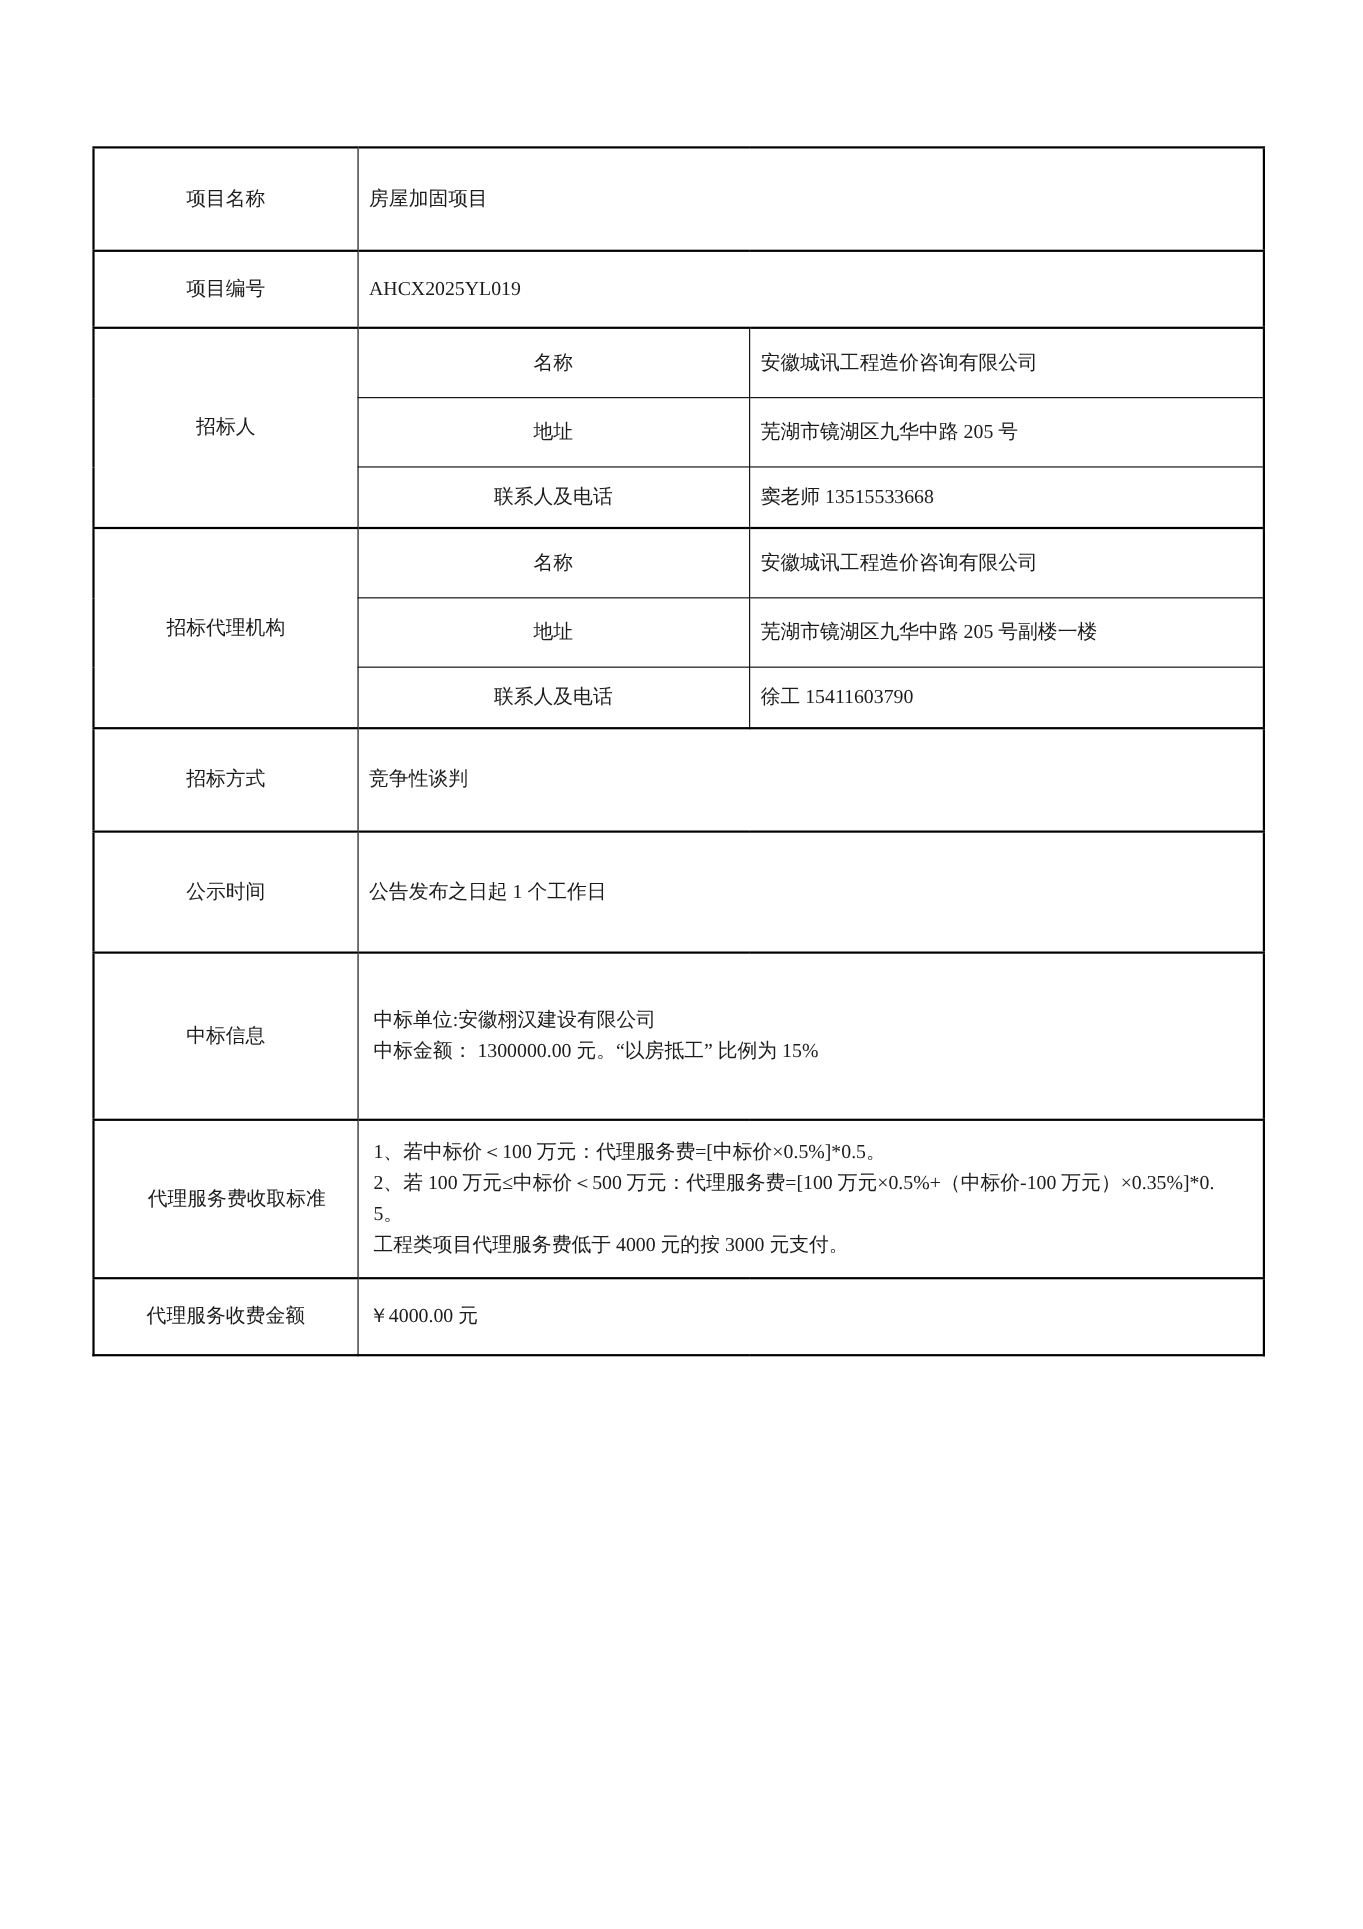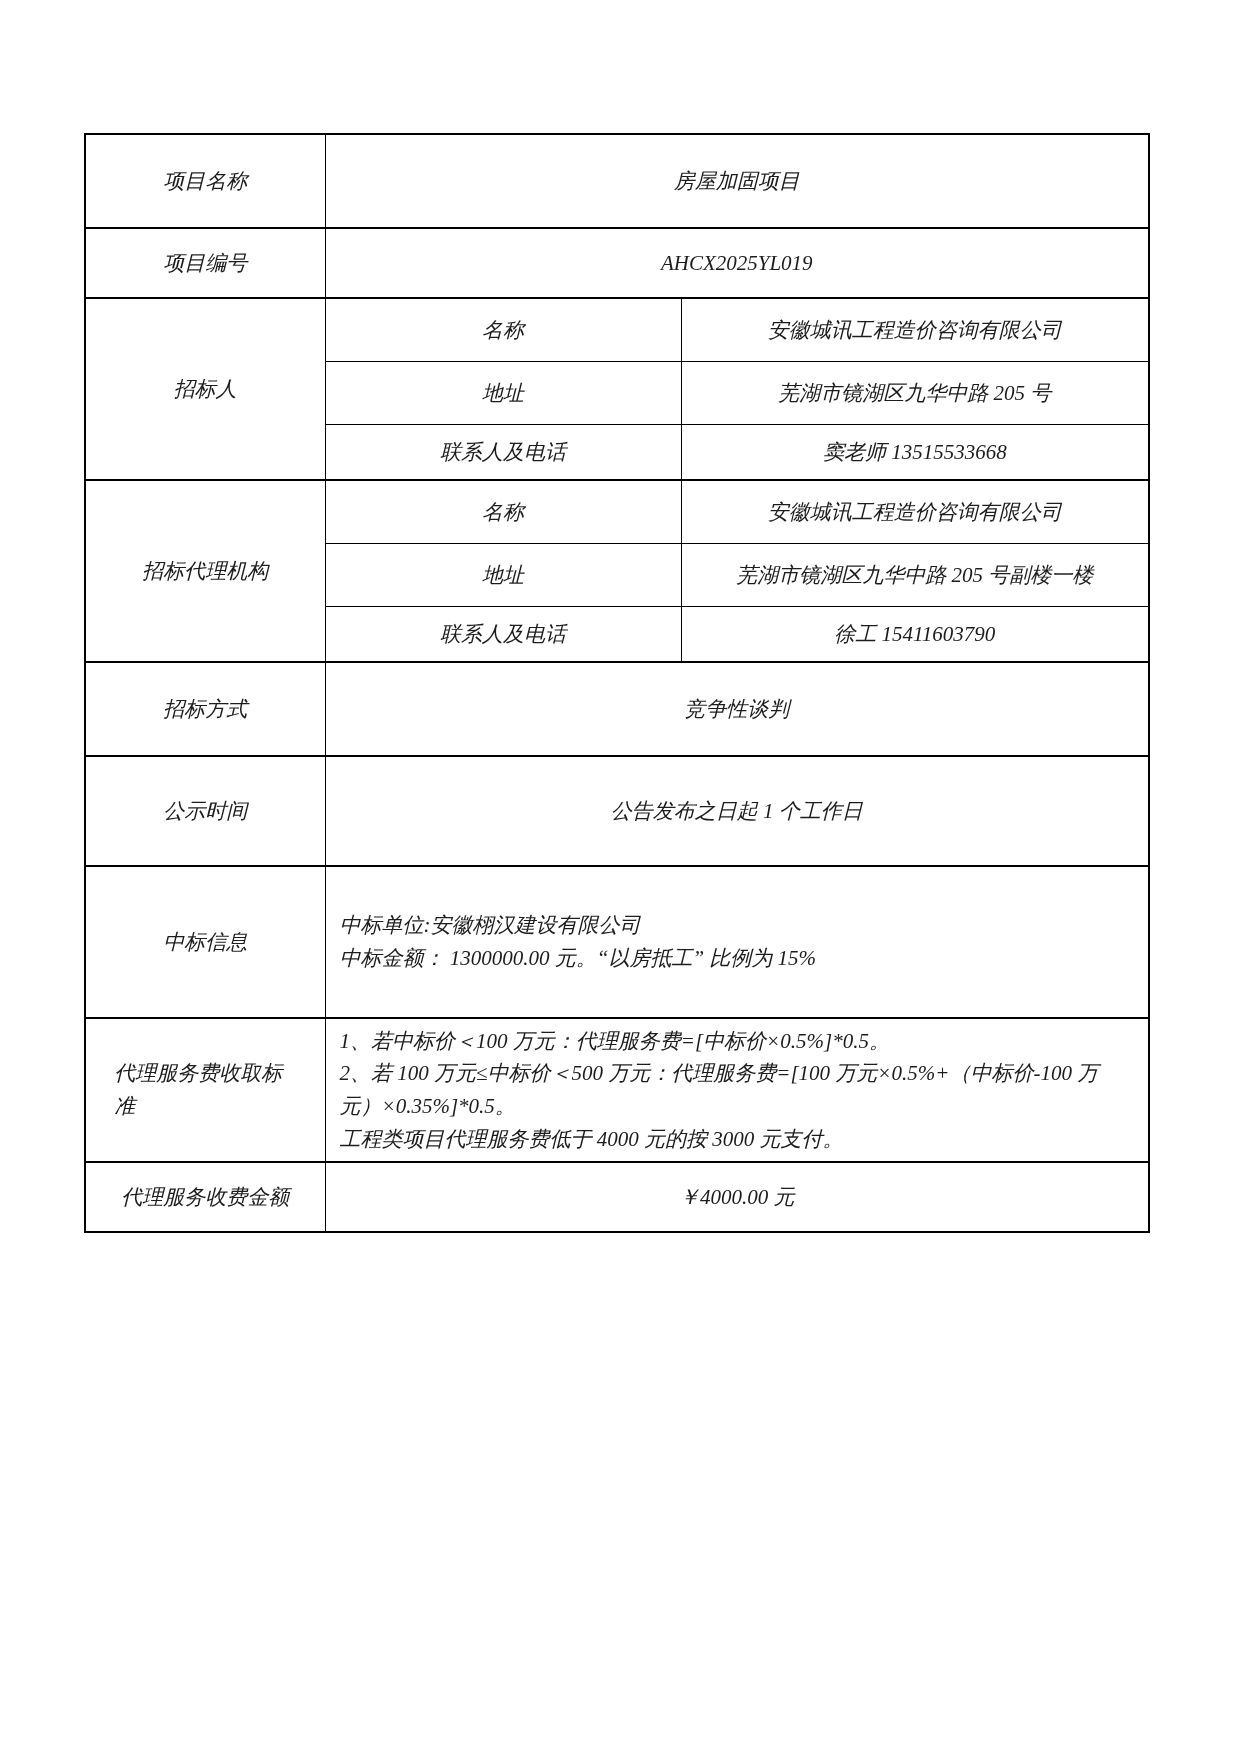--- a/index.html
+++ b/index.html
@@ -17,36 +17,35 @@
   .doc-table {
     position: absolute;
     left: 84px;
     top: 133px;
     border-collapse: collapse;
     table-layout: fixed;
     width: 1064px;
   }
   .doc-table td {
     border: 1px solid #000;
-    font-size: 21px;
+    font-size: 18px;
     line-height: 1.55;
     vertical-align: middle;
     padding: 4px 10px;
     word-break: break-all;
-    font-style: italic;
   }
   
   .doc-table { border: 2px solid #000; }
   
   tr.major > td { border-top: 2px solid #000; }
   td.col-label { text-align: center; }
   td.col-sub   { text-align: center; margin-left: 36px; }
-  td.col-value { text-align: center; }
+  td.col-value { text-align: left; }
   td.col-value-left { text-align: left; padding-left: 14px; padding-right: 23px; }
-  .wrap-narrow { width: 182px; margin: 0 auto; text-align: left; }
+  .wrap-narrow { width: 182px; margin: 0 auto; text-align: right; }
   .para { text-align: left; }
   
   tr.h92  > td { height: 84px; }
   tr.h68  > td { height: 60px; }
   tr.h62  > td { height: 54px; }
   tr.h54  > td { height: 46px; }
   tr.h108 > td { height: 100px; }
   tr.h150 > td { height: 142px; }
   tr.h142 > td { height: 134px; }
 </style>

